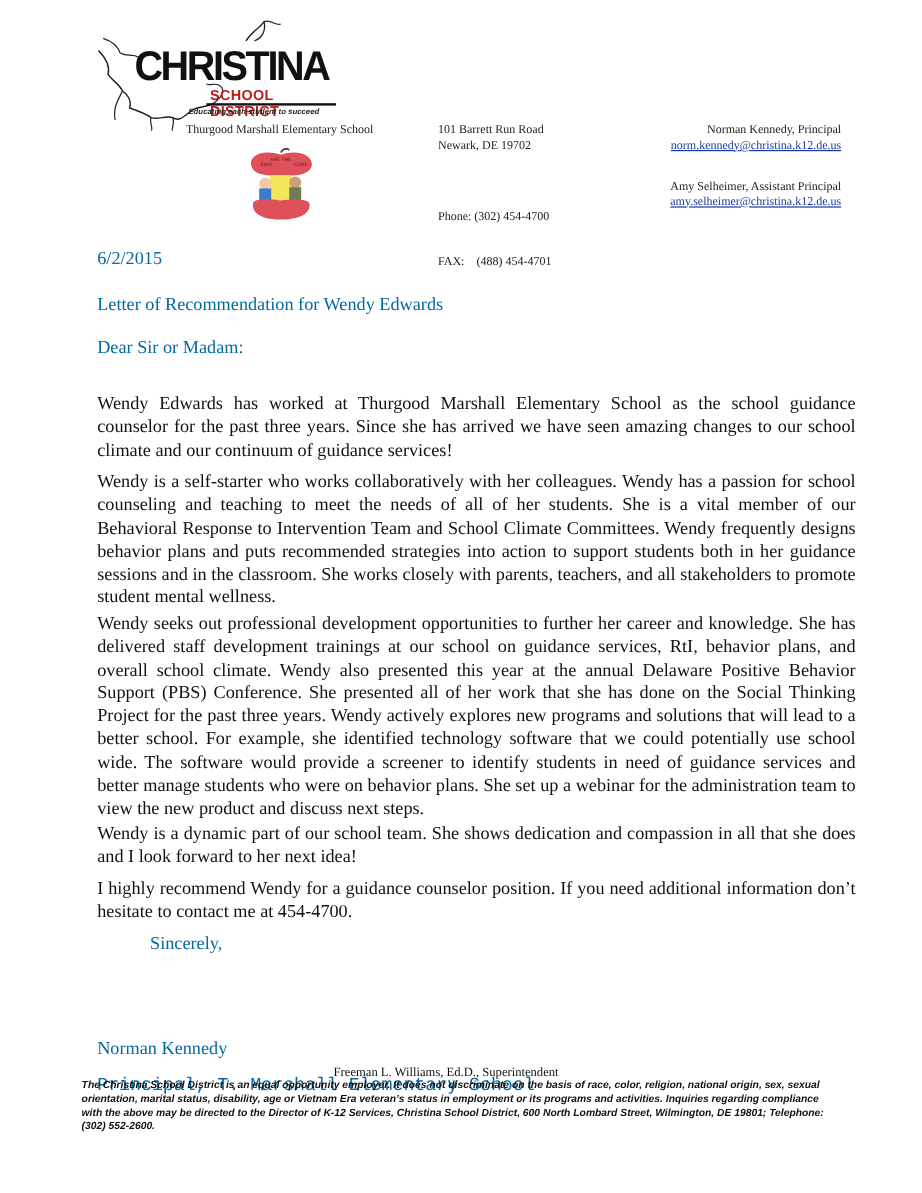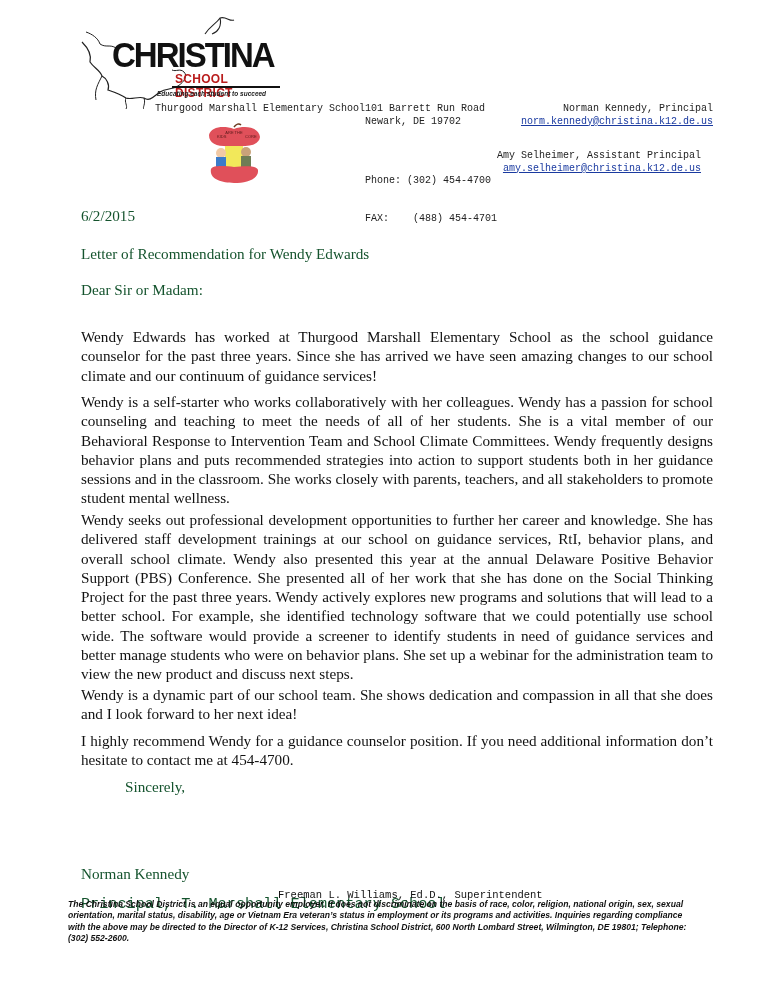--- a/index.html
+++ b/index.html
@@ -1,35 +1,35 @@
 <!DOCTYPE html>
 <html><head>
   <meta charset="utf-8">
   <style>
     html, body { margin:0; padding:0; background:#ffffff; }
     body { width:768px; height:994px; position:relative; overflow:hidden; color:#111; }
     .abs { position:absolute; }
-    .sans { font-family: Liberation Mono, monospace; }
+    .sans { font-family: Liberation Serif, serif; }
     .serif { font-family: "Liberation Serif", "DejaVu Serif", serif; }
 
     
     #logo { left:80px; top:14px; width:200px; height:95px; }
     .logo-main { position:absolute; left:32px; top:22px; font-family:"Liberation Sans", sans-serif; font-weight:bold; font-size:33px; letter-spacing:-2px; color:#111; transform:scaleY(1.05); }
     .logo-sub { position:absolute; left:95px; top:58px; font-family:"Liberation Sans", sans-serif; font-weight:bold; font-size:12px; color:#b91c1c; letter-spacing:0.3px; }
     .logo-tag { position:absolute; left:77px; top:76px; font-family:"Liberation Sans", sans-serif; font-style:italic; font-weight:bold; font-size:6.5px; color:#222; }
     .logo-rule { position:absolute; left:92px; top:72px; width:108px; height:1.5px; background:#111; }
 
     #apple { left:205px; top:123px; width:58px; height:62px; }
 
     .lh { font-size:10px; line-height:12.5px; color:#222; }
     .link { color:#1a3aa0; text-decoration:underline;margin-left:32px; }
     .right { text-align:right; }
 
     
-    .body-text { font-size:15.2px; line-height:19.3px; color:#14532d; }
+    .body-text { font-size:15.2px; line-height:19.3px; color:#0369a1; }
     .para { position:absolute; left:81px; width:632px; text-align:justify; font-family:Liberation Serif, serif; font-size:15.2px; line-height:19.3px; margin:0; }
 
     .footer-sig { font-size:10.5px; }
     .disclaimer { left:68px; top:899px; width:630px; font-family:"Liberation Sans", sans-serif; font-style:italic; font-weight:bold; font-size:8.6px; line-height:11.3px; color:#111; }
   </style>
 </head>
 <body>
 
 <div class="abs" id="logo">
   <svg width="200" height="95" viewBox="0 0 200 95" style="position:absolute;left:0;top:0;">
@@ -65,21 +65,21 @@
 
 <div class="abs sans lh" style="left:365px;top:103px;">
   <div>101 Barrett Run Road</div>
   <div>Newark, DE  19702</div>
 </div>
 <div class="abs sans lh" style="left:365px;top:150px;white-space:pre;">
   <div>Phone: (302) 454-4700</div>
   <div>FAX:    (488) 454-4701</div>
 </div>
 
-<div class="abs sans lh right" style="right:55px;top:103px;">
+<div class="abs sans lh right" style="right:67px;top:103px;">
   <div>Norman Kennedy, Principal</div>
   <a class="link">norm.kennedy@christina.k12.de.us</a>
 </div>
 <div class="abs sans lh right" style="right:67px;top:150px;">
   <div>Amy Selheimer, Assistant Principal</div>
   <a class="link">amy.selheimer@christina.k12.de.us</a>
 </div>
 
 <div class="abs serif body-text" style="left:81px;top:206px;">6/2/2015</div>
 <div class="abs serif body-text" style="left:81px;top:244px;">Letter of Recommendation for Wendy Edwards</div>

